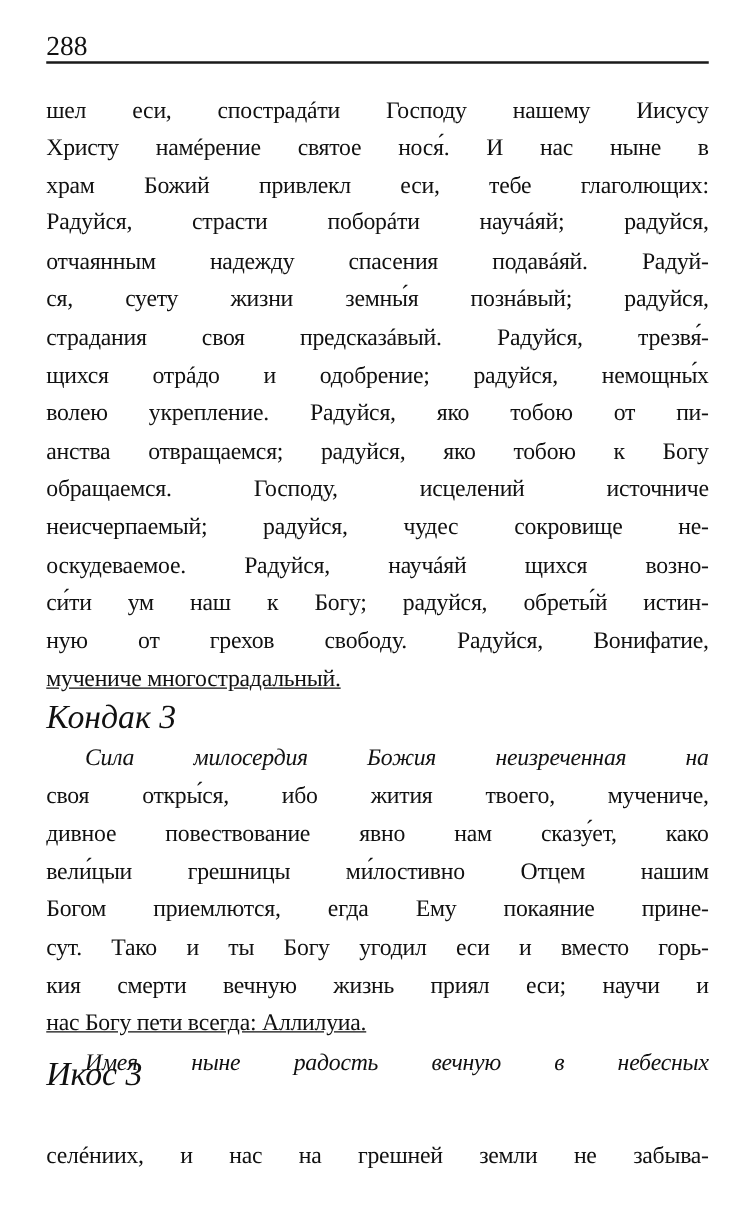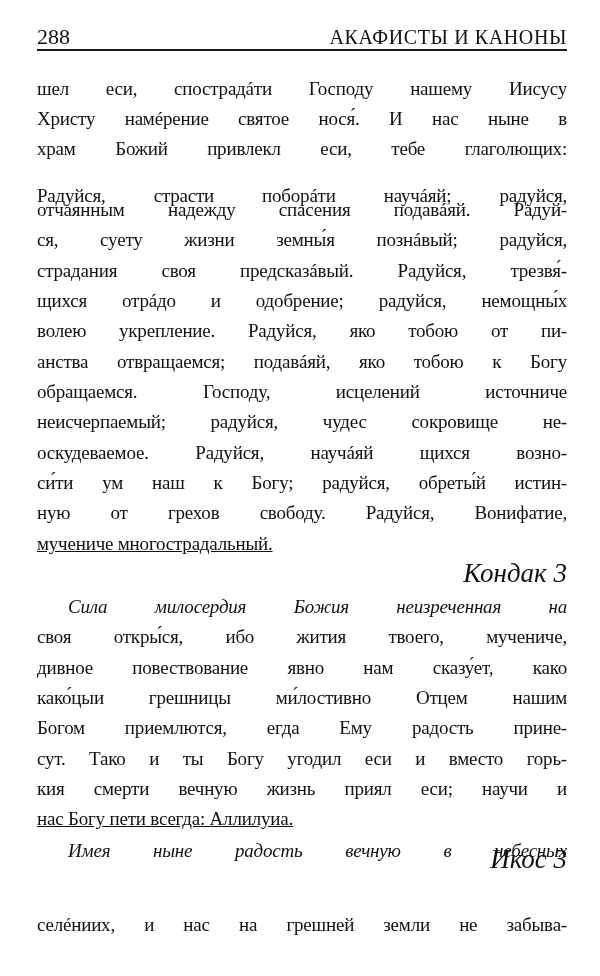--- a/index.html
+++ b/index.html
@@ -61,63 +61,62 @@
     font-style: italic;
   }
   .line.last {
     text-align-last: left;
     text-decoration: underline;
   }
   .heading {
     position: absolute;
     left: 0;
     width: 530px;
-    text-align: right;
+    text-align: left;
     font-style: italic;
     font-size: 27px;
     line-height: 30px;
   }
 </style>
 </head>
 <body>
 
 <div class="page">
 
   <div class="running-head">
     <span class="page-number">288</span>
-    <span class="running-title">АКАФИСТЫ И КАНОНЫ</span>
   </div>
 
   <div>
     <div class="line" style="top:74px">шел еси, спострадáти Господу нашему Иисусу</div>
     <div class="line" style="top:104px">Христу намéрение святое нося́. И нас ныне в</div>
     <div class="line" style="top:134px">храм Божий привлекл еси, тебе глаголющих:</div>
-    <div class="line" style="top:181px">Радуйся, страсти поборáти научáяй; радуйся,</div>
+    <div class="line" style="top:163px">Радуйся, страсти поборáти научáяй; радуйся,</div>
     <div class="line" style="top:195px">отчаянным надежду спасения подавáяй. Радуй-</div>
     <div class="line" style="top:225px">ся, суету жизни земны́я познáвый; радуйся,</div>
     <div class="line" style="top:256px">страдания своя предсказáвый. Радуйся, трезвя́-</div>
     <div class="line" style="top:286px">щихся отрáдо и одобрение; радуйся, немощны́х</div>
     <div class="line" style="top:316px">волею укрепление. Радуйся, яко тобою от пи-</div>
-    <div class="line" style="top:347px">анства отвращаемся; подавáяй, яко тобою к Богу</div>
+    <div class="line" style="top:347px">анства отвращаемся; радуйся, яко тобою к Богу</div>
     <div class="line" style="top:377px">обращаемся. Господу, исцелений источниче</div>
     <div class="line" style="top:407px">неисчерпаемый; радуйся, чудес сокровище не-</div>
     <div class="line" style="top:438px">оскудеваемое. Радуйся, научáяй щихся возно-</div>
     <div class="line" style="top:468px">си́ти ум наш к Богу; радуйся, обреты́й истин-</div>
     <div class="line" style="top:498px">ную от грехов свободу. Радуйся, Вонифатие,</div>
     <div class="line last" style="top:529px">мучениче многострадальный.</div>
   </div>
 
   <div class="heading" style="top:558px">Кондак 3</div>
 
   <div>
     <div class="line indent" style="top:592px">Сила милосердия Божия неизреченная на</div>
     <div class="line" style="top:622px">своя откры́ся, ибо жития твоего, мучениче,</div>
     <div class="line" style="top:653px">дивное повествование явно нам сказу́ет, како</div>
-    <div class="line" style="top:683px">како́цыи грешницы ми́лостивно Отцем нашим</div>
-    <div class="line" style="top:713px">Богом приемлются, егда Ему радость прине-</div>
+    <div class="line" style="top:683px">вели́цыи грешницы ми́лостивно Отцем нашим</div>
+    <div class="line" style="top:713px">Богом приемлются, егда Ему покаяние прине-</div>
     <div class="line" style="top:744px">сут. Тако и ты Богу угодил еси и вместо горь-</div>
     <div class="line" style="top:774px">кия смерти вечную жизнь приял еси; научи и</div>
     <div class="line last" style="top:804px">нас Богу пети всегда: Аллилуиа.</div>
   </div>
 
   <div class="heading" style="top:844px">Икос 3</div>
 
   <div>
     <div class="line indent" style="top:836px">Имея ныне радость вечную в небесных</div>
     <div class="line" style="top:910px">селéниих, и нас на грешней земли не забыва-</div>

